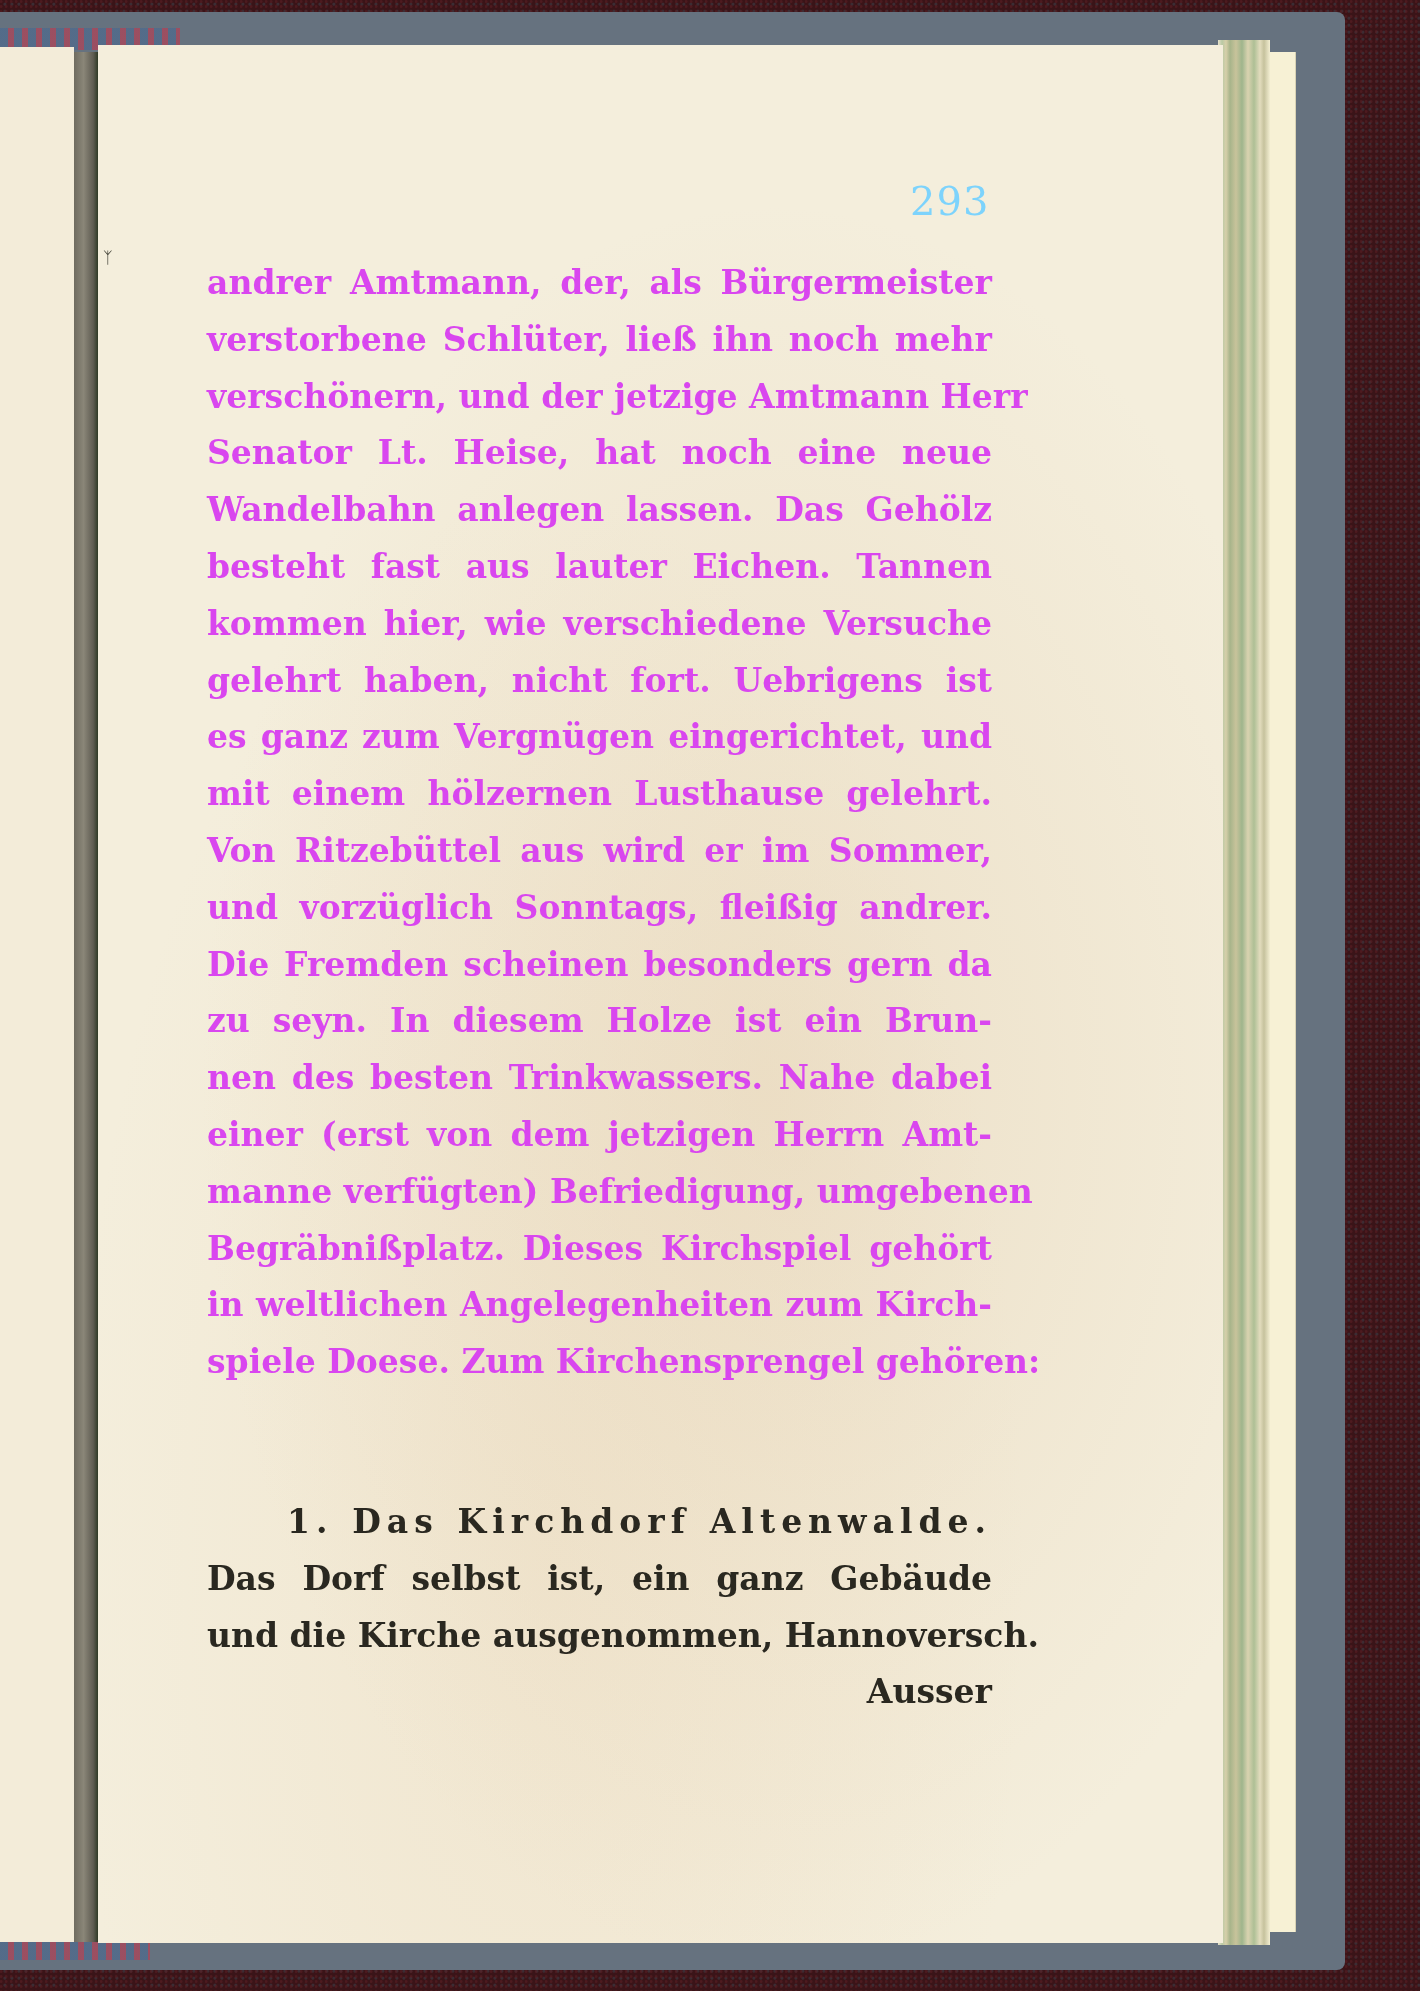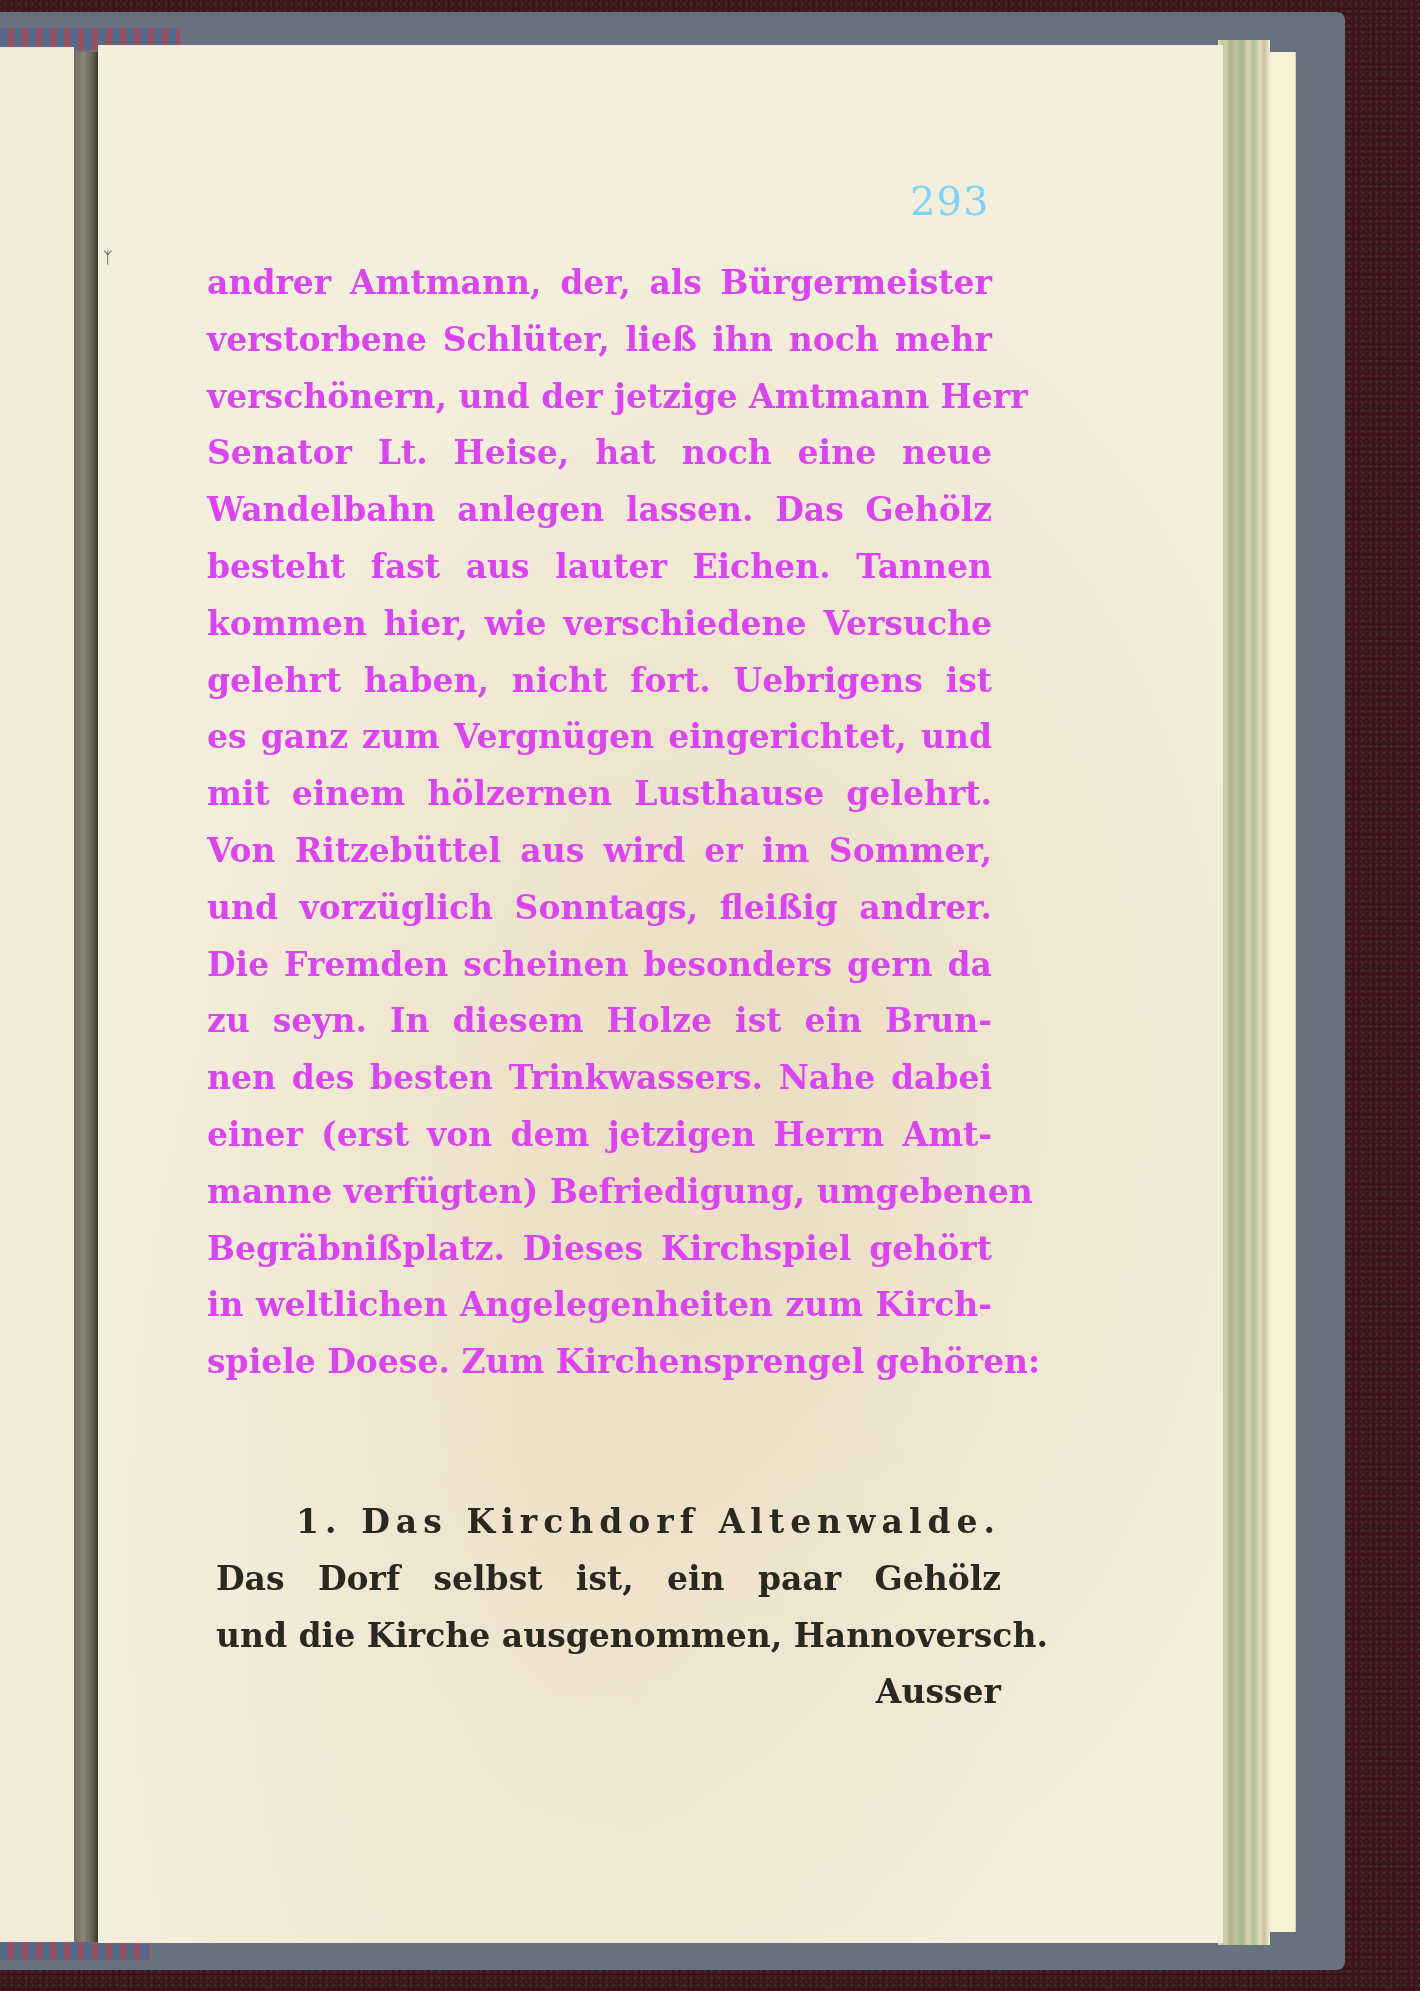--- a/index.html
+++ b/index.html
@@ -120,21 +120,21 @@
     .line {
       display: block;
       white-space: nowrap;
       text-align: justify;
       text-align-last: justify;
       height: 56.8px;
       overflow: visible;
     }
     .section {
       position: absolute;
-      left: 216px;
+      left: 207px;
       top: 1494px;
       width: 785px;
       color: #2a2820;
       font-family: "DejaVu Serif", serif;
       font-weight: bold;
       font-size: 33px;
       line-height: 56.8px;
     }
     .section .heading-line {
       padding-left: 80px;
@@ -185,16 +185,16 @@
   <span class="line">nen des besten Trinkwassers. Nahe dabei</span>
   <span class="line">einer (erst von dem jetzigen Herrn Amt-</span>
   <span class="line">manne verfügten) Befriedigung, umgebenen</span>
   <span class="line">Begräbnißplatz. Dieses Kirchspiel gehört</span>
   <span class="line">in weltlichen Angelegenheiten zum Kirch-</span>
   <span class="line">spiele Doese. Zum Kirchensprengel gehören:</span>
 </div>
 
 <div class="section">
   <span class="line heading-line">1. Das Kirchdorf Altenwalde.</span>
-  <span class="line">Das Dorf selbst ist, ein paar Gehölz</span>
+  <span class="line">Das Dorf selbst ist, ein ganz Gebäude</span>
   <span class="line">und die Kirche ausgenommen, Hannoversch.</span>
   <span class="line catchword">Ausser</span>
 </div>
 
 </body></html>

